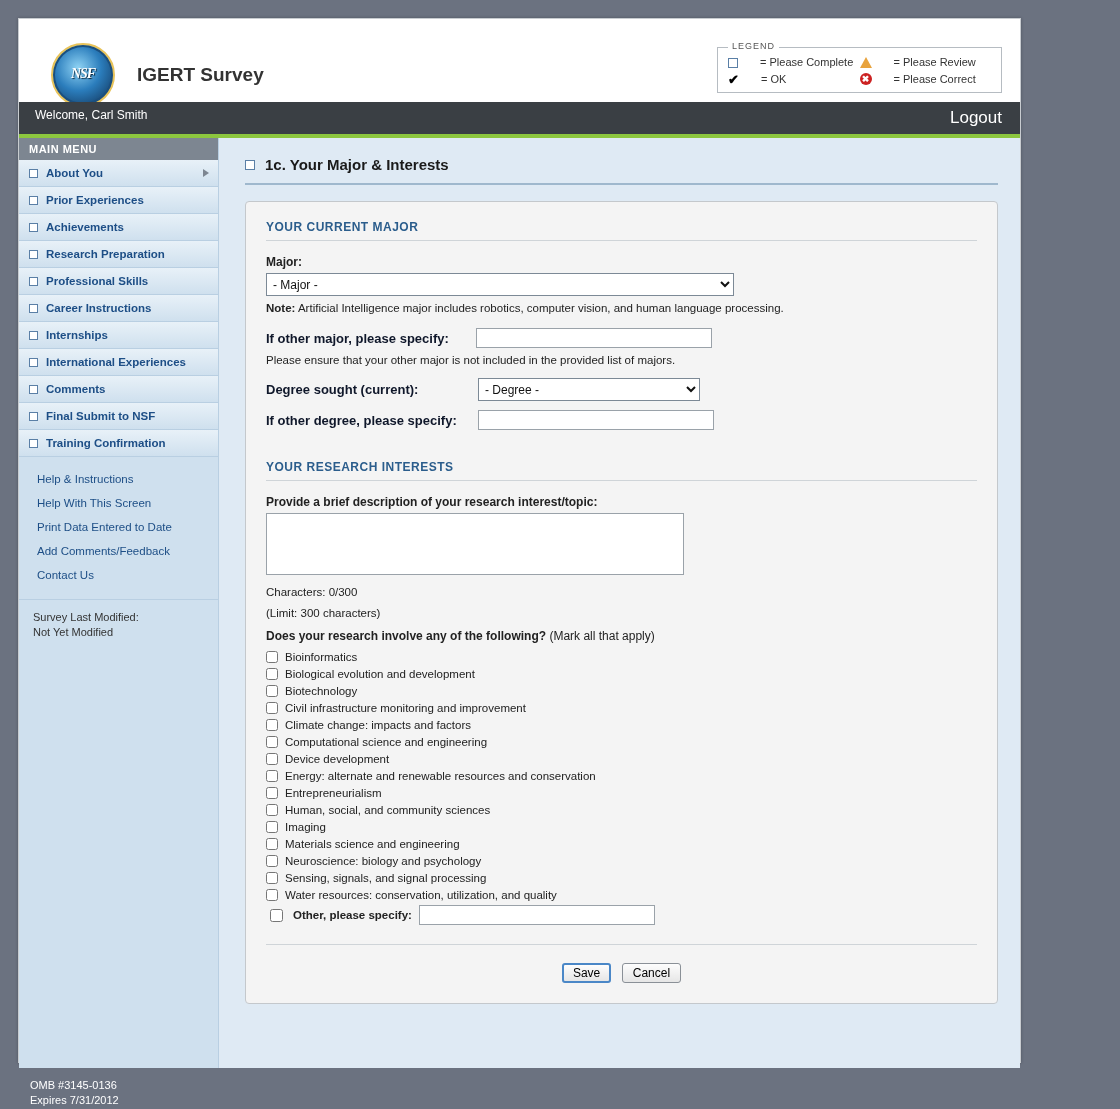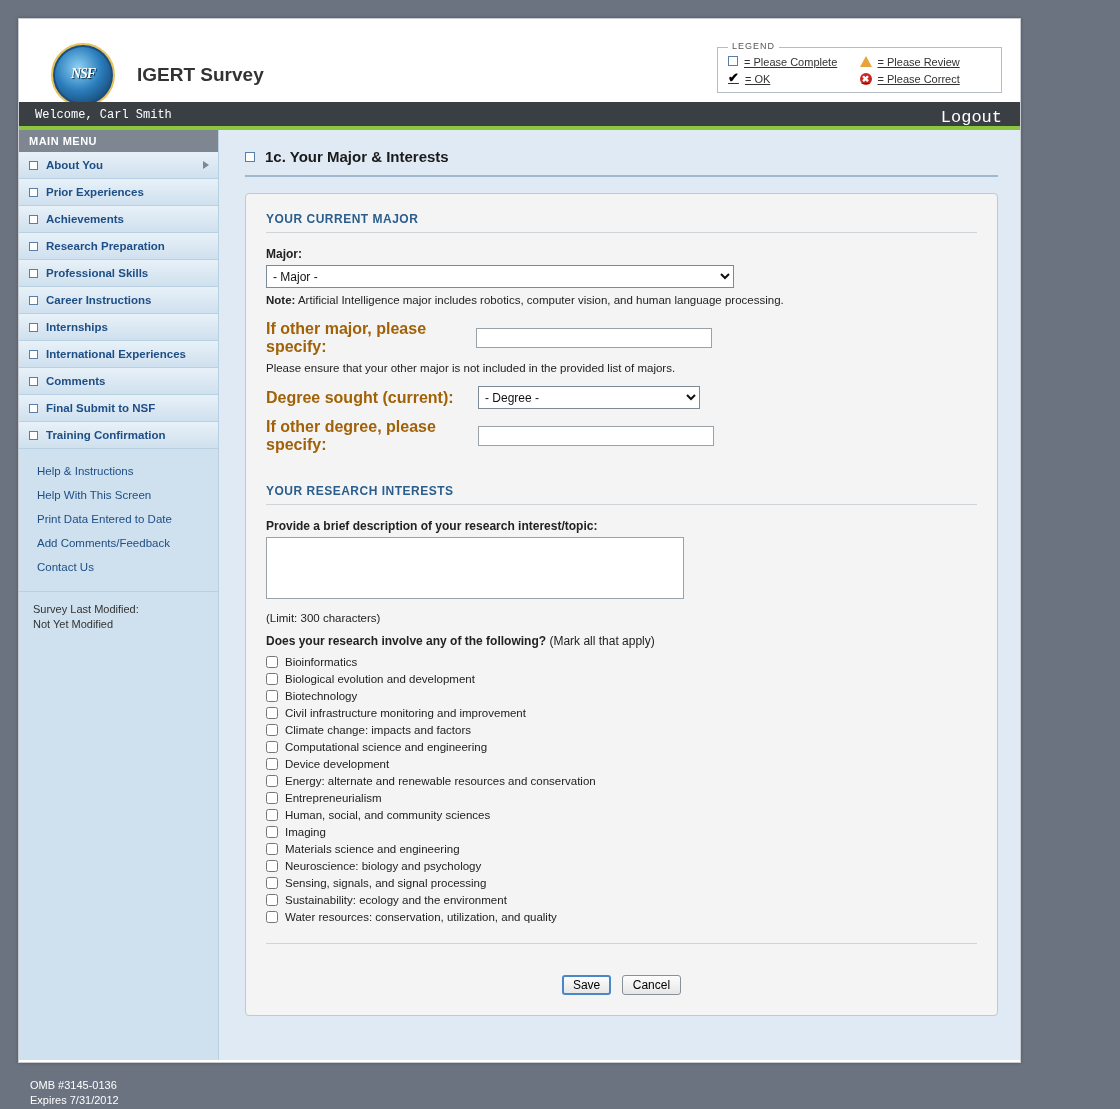--- a/index.html
+++ b/index.html
@@ -79,21 +79,21 @@
     letter-spacing: 1px;
     color: #555;
   }
   .legend-grid {
     display: grid;
     grid-template-columns: 1fr 1fr;
     row-gap: 5px;
     font-size: 11px;
     color: #333;
   }
-  .legend-cell { display: flex; align-items: flex-start; gap: 6px; text-decoration: underline; }
+  .legend-cell { display: flex; align-items: flex-end; gap: 22px; }
   .lg-box {
     width: 10px; height: 10px;
     border: 1px solid #5a7fa6;
     background: #ffffff;
     display: inline-block;
   }
   .lg-check { font-size: 13px; font-weight: bold; color: #000; line-height: 10px; }
   .lg-warn {
     width: 0; height: 0;
     border-left: 6px solid transparent;
@@ -101,26 +101,25 @@
     border-bottom: 11px solid #e8a33d;
   }
   .lg-err {
     width: 12px; height: 12px; border-radius: 50%;
     background: #cc2222;
     color: #fff; font-size: 9px; font-weight: bold;
     text-align: center; line-height: 12px;
   }
   
   .welcome-bar {
-    height: 28px;
+    height: 36px;
     background: #3a3f44;
     border-bottom: 4px solid #8cc63e;
     position: relative;
     color: #ffffff;
-    font-family: Liberation Mono, monospace;
   }
   .welcome-text {
     position: absolute;
     left: 16px; top: 6px;
     font-size: 12px;
   }
   .logout-link {
     position: absolute;
     right: 18px; top: 6px;
     font-size: 17px;
@@ -259,21 +258,21 @@
   input.ui-text {
     font-family: "Liberation Sans", sans-serif;
     font-size: 12px;
     height: 20px;
     border: 1px solid #9aa2a9;
     background: #ffffff;
     padding: 1px 3px;
   }
   .row-inline { display: flex; align-items: center; margin-bottom: 6px; }
   .row-inline .lbl {
-    font-size: 16px; font-weight: bold; color: #a16207;
+    font-size: 13px; font-weight: bold; color: #0f172a;
   }
   .spacer-24 { height: 24px; }
   .textarea-wrap { position: relative; width: 418px; }
   textarea.ui-area {
     width: 418px; height: 62px;
     border: 1px solid #9aa2a9;
     background: #ffffff;
     font-family: "Liberation Sans", sans-serif;
     font-size: 12px;
     resize: none;
@@ -291,21 +290,21 @@
   }
   .check-row input[type=checkbox] {
     width: 12px; height: 12px; margin: 0;
   }
   .check-row label { font-size: 11.5px; color: #222; }
   .other-row { display: flex; align-items: center; gap: 7px; height: 22px; margin-top: 1px; }
   .other-row label { font-size: 11.5px; color: #222; font-weight: bold; }
   .btn-bar {
     border-top: 1px solid #cfd4d8;
     margin-top: 18px;
-    padding-top: 31px;
+    padding-top: 18px;
     text-align: center;
   }
   button.ui-btn {
     font-family: "Liberation Sans", sans-serif;
     font-size: 12px;
     padding: 2px 10px;
     border: 1px solid #8a9097;
     background: linear-gradient(#fdfdfd, #e6e6e6);
     border-radius: 3px;
     cursor: pointer;
@@ -469,20 +468,21 @@
 
         <div class="spacer-24"></div>
 
         
         <div class="section-title">YOUR RESEARCH INTERESTS</div>
 
         <div class="field-label">Provide a brief description of your research interest/topic:</div>
         <div class="textarea-wrap">
           <textarea class="ui-area" style=""></textarea>
         </div>
+        <div class="char-count">Characters: 0/300</div>
         <div class="limit">(Limit: 300 characters)</div>
 
         <div class="q-label">
           <span>Does your research involve any of the following?</span><span class="normal"> (Mark all that apply)</span>
         </div>
 
         <div>
           <div class="check-row">
             <input type="checkbox" style="">
             <label>Bioinformatics</label>
@@ -534,25 +534,26 @@
           <div class="check-row">
             <input type="checkbox" style="">
             <label>Neuroscience: biology and psychology</label>
           </div>
           <div class="check-row">
             <input type="checkbox" style="">
             <label>Sensing, signals, and signal processing</label>
           </div>
           <div class="check-row">
             <input type="checkbox" style="">
-            <label>Sustainability: ecology and the environment</label>
-          </div>
-          <div class="check-row">
-            <input type="checkbox" style="">
             <label>Water resources: conservation, utilization, and quality</label>
+          </div>
+          <div class="other-row">
+            <input type="checkbox" style="">
+            <label>Other, please specify:</label>
+            <input type="text" class="ui-text" style="width: 236px;" value="">
           </div>
         </div>
 
         <div class="btn-bar">
           <button class="ui-btn primary">Save</button>
           <button class="ui-btn">Cancel</button>
         </div>
 
       </div>
     </div>

